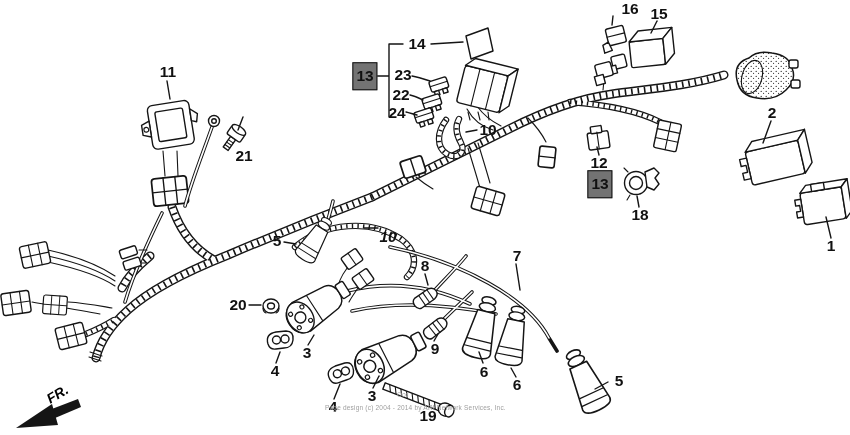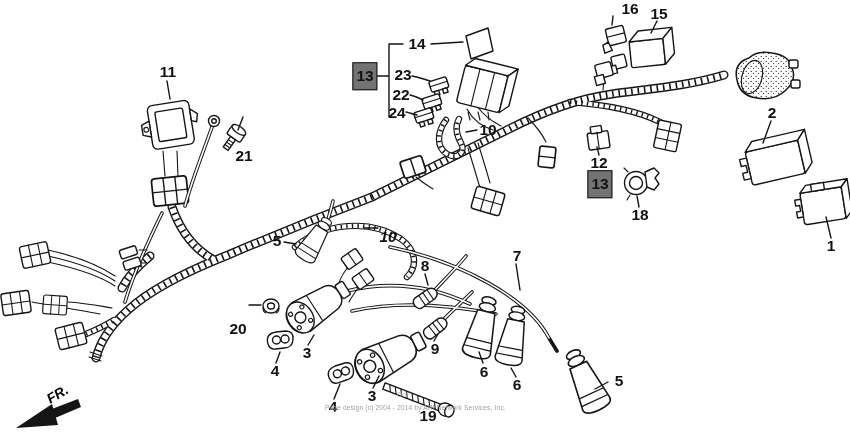--- a/index.html
+++ b/index.html
@@ -348,21 +348,21 @@
       <div class="callout" style="left: 488px; top: 130px;">10</div>
       <div class="callout" style="left: 614px; top: 9px; margin-left: 16px;">16</div>
       <div class="callout" style="left: 659px; top: 14px;">15</div>
       <div class="callout" style="left: 772px; top: 113px;">2</div>
       <div class="callout" style="left: 599px; top: 163px;">12</div>
       <div class="callout boxed" style="left: 600px; top: 184px;">13</div>
       <div class="callout" style="left: 640px; top: 215px;">18</div>
       <div class="callout" style="left: 831px; top: 246px;">1</div>
       <div class="callout" style="left: 388px; top: 237px; font-style: italic;">10</div>
       <div class="callout" style="left: 277px; top: 241px;">5</div>
-      <div class="callout" style="left: 238px; top: 305px; margin-top: 24px;">20</div>
+      <div class="callout" style="left: 238px; top: 305px;">20</div>
       <div class="callout" style="left: 307px; top: 353px;">3</div>
       <div class="callout" style="left: 275px; top: 371px;">4</div>
       <div class="callout" style="left: 333px; top: 407px;">4</div>
       <div class="callout" style="left: 372px; top: 396px;">3</div>
       <div class="callout" style="left: 428px; top: 416px; text-align: center;">19</div>
       <div class="callout" style="left: 435px; top: 349px;">9</div>
       <div class="callout" style="left: 425px; top: 266px;">8</div>
       <div class="callout" style="left: 484px; top: 372px;">6</div>
       <div class="callout" style="left: 517px; top: 385px;">6</div>
       <div class="callout" style="left: 517px; top: 256px;">7</div>

